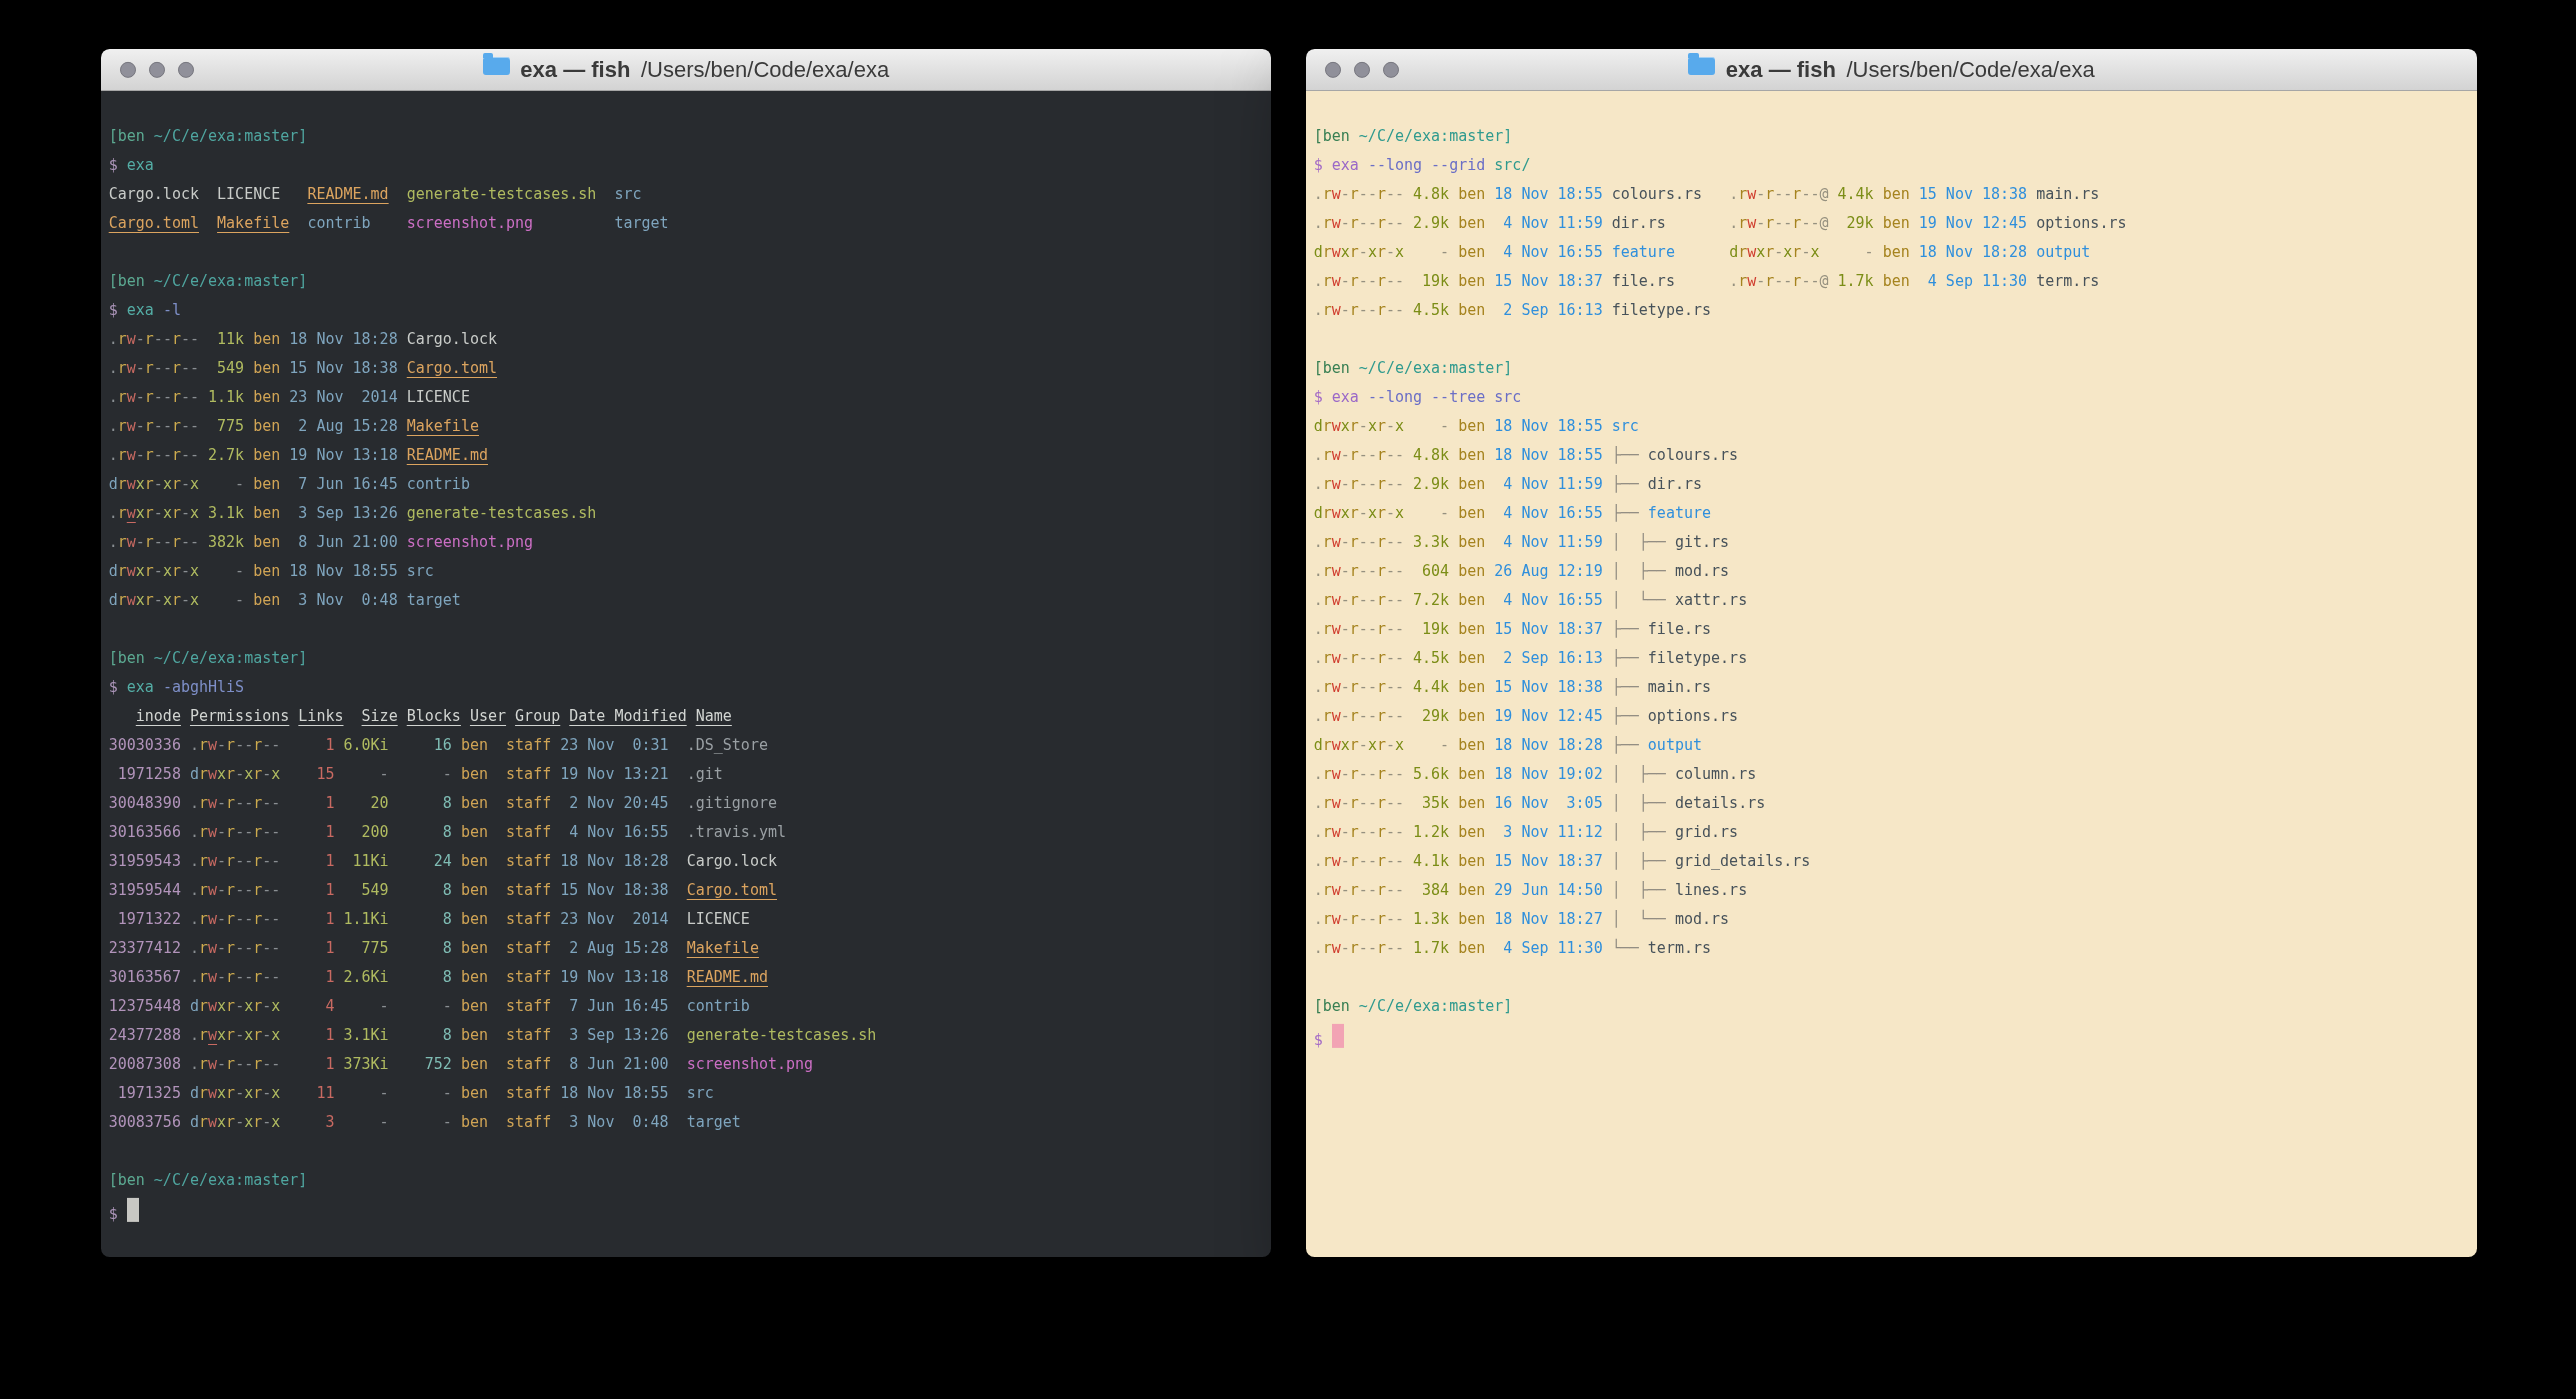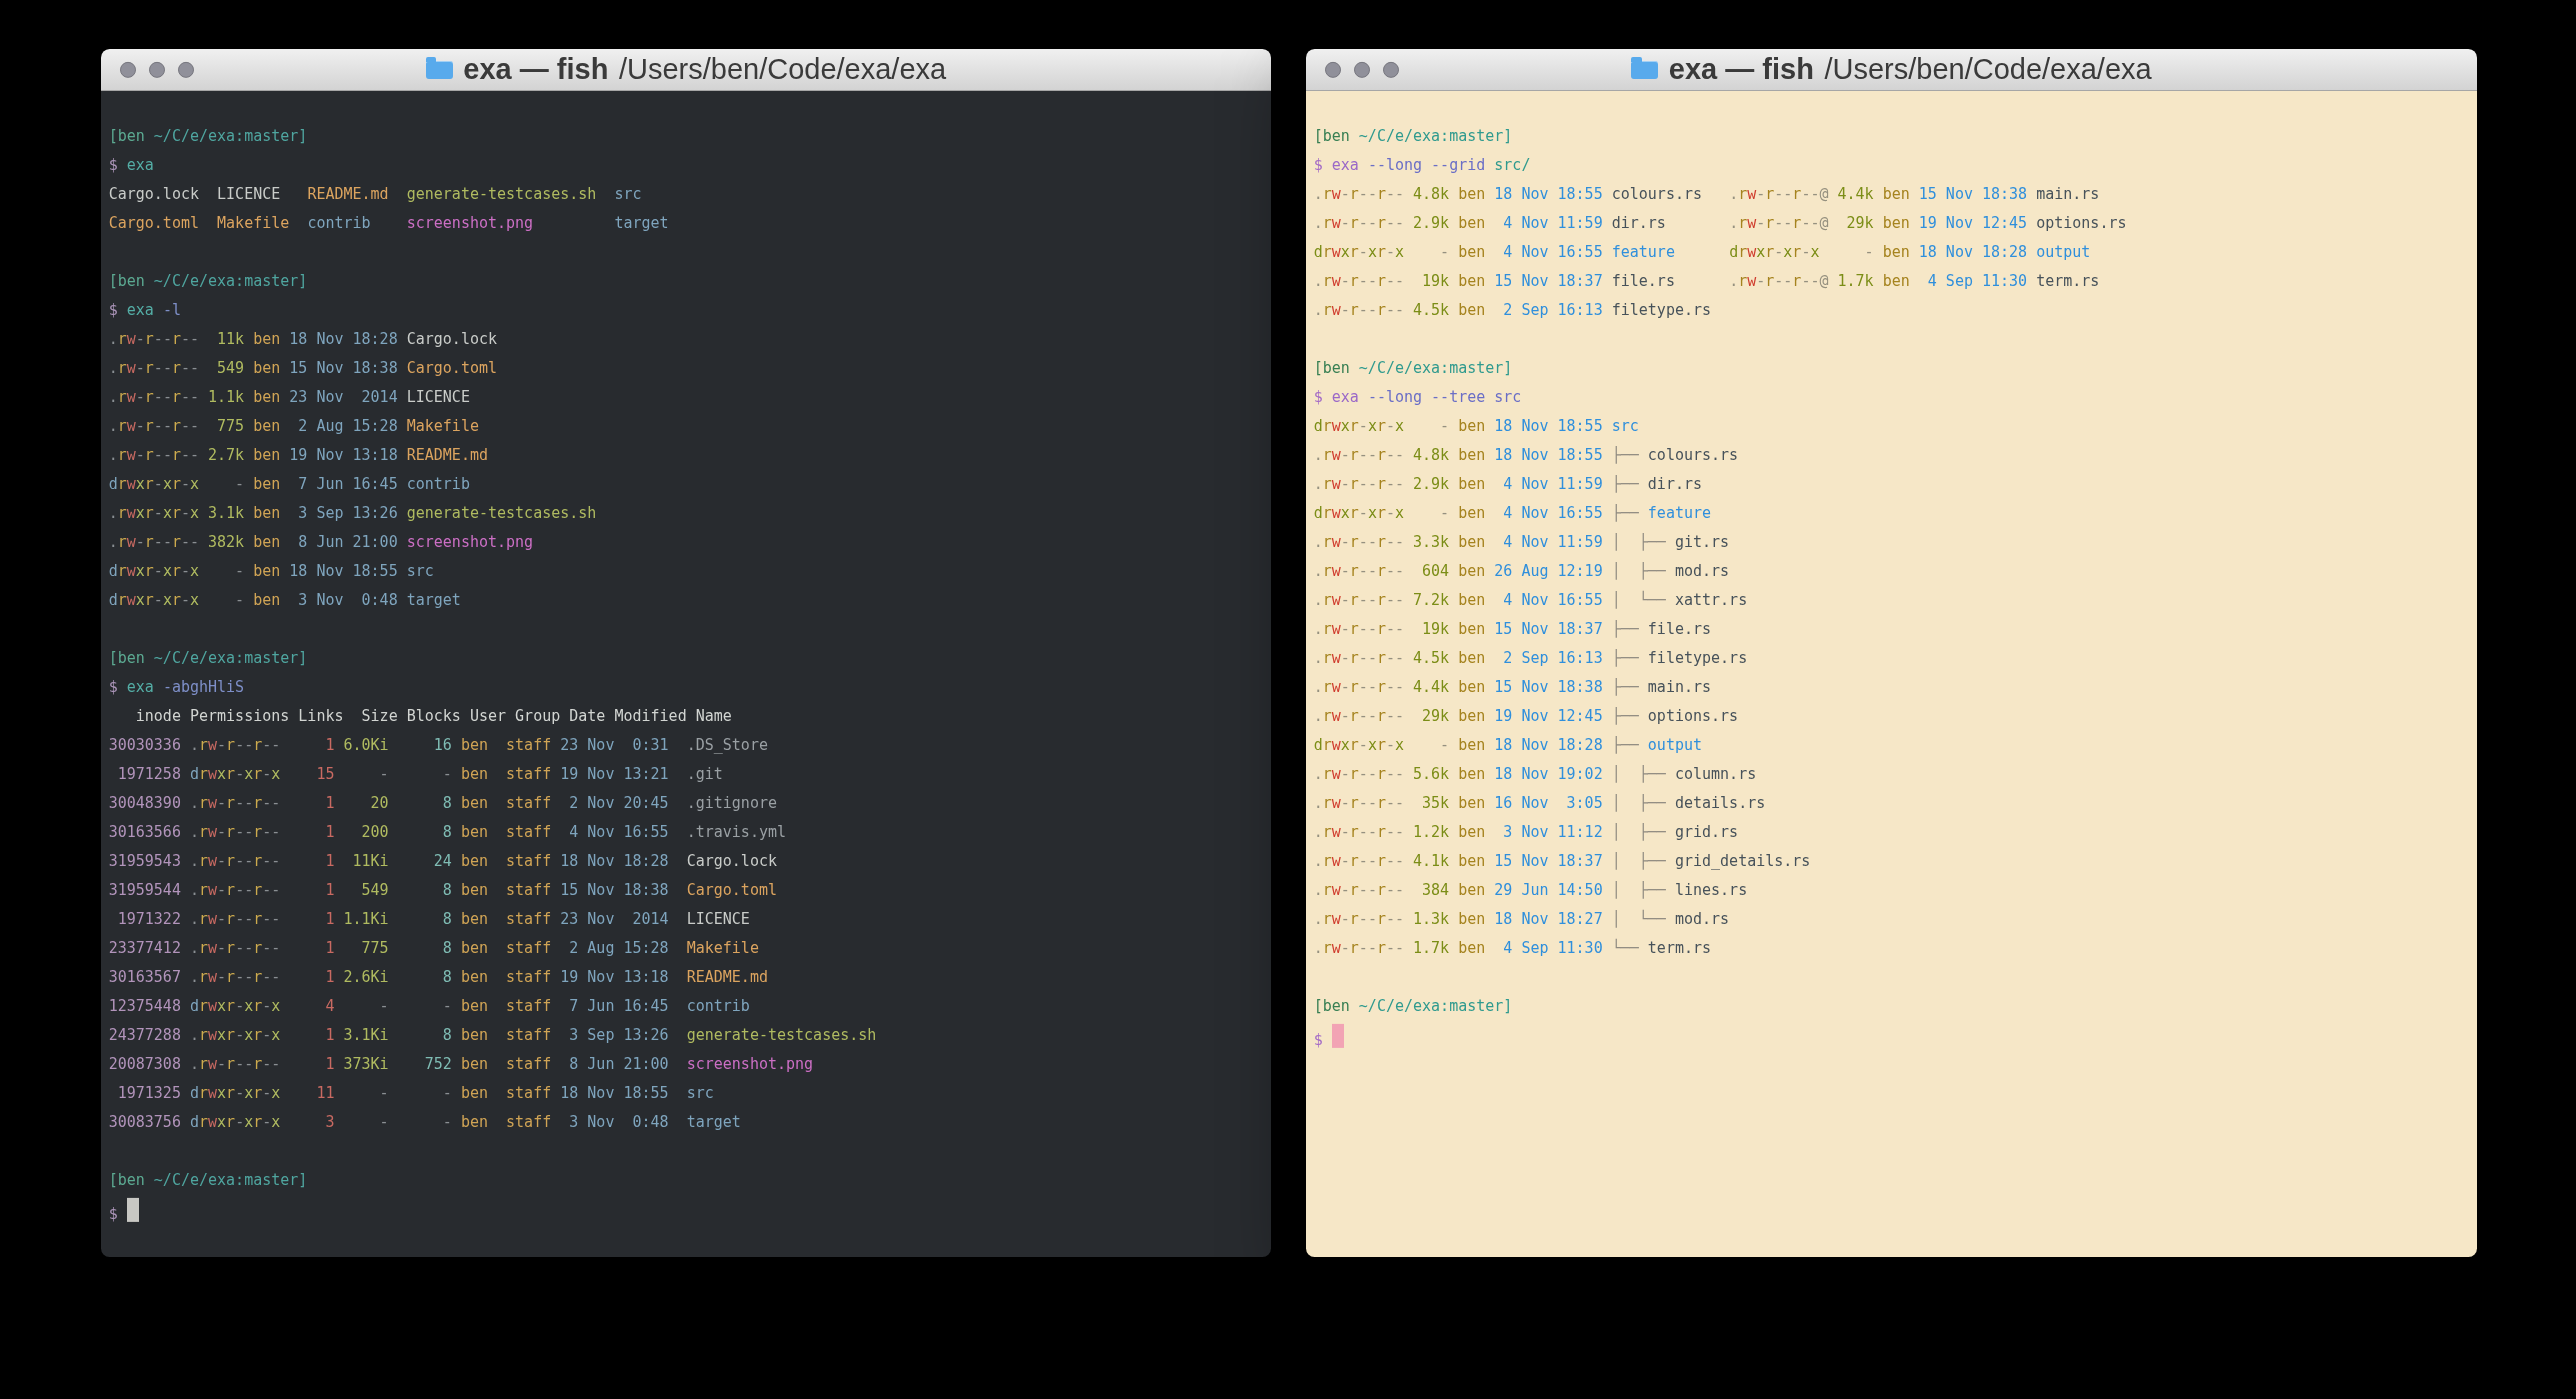--- a/index.html
+++ b/index.html
@@ -22,42 +22,42 @@
     background:linear-gradient(#f0f0f0,#d3d3d3);
     border-bottom:1px solid #a6a6a6;
     position:relative;
     display:flex;align-items:center;justify-content:center;
     box-sizing:border-box;
   }
   .lights{position:absolute;left:19px;top:50%;transform:translateY(-50%);display:flex;gap:12.5px;}
   .light{width:16.3px;height:16.3px;border-radius:50%;background:#90909a;border:1px solid #76767e;box-sizing:border-box;}
   .title{
     font-family:"Liberation Sans",sans-serif;
-    font-size:29px;color:#3a3a3a;
-    display:flex;align-items:center;gap:10.5px;white-space:pre;
+    font-size:22px;color:#3a3a3a;
+    display:flex;gap:10.5px;white-space:pre;
   }
   .title .app{font-weight:bold;}
   .folder{
     width:27px;height:18px;background:#58aaec;border-radius:1.9px 2.9px 2.9px 2.9px;
     position:relative;display:inline-block;flex:0 0 auto;
     box-shadow:inset 0 1px 0 rgba(255,255,255,.45);
   }
   .folder::before{
     content:"";position:absolute;top:-3.8px;left:0;width:10.5px;height:4.8px;
     background:#58aaec;border-radius:1.9px 1.9px 0 0;
   }
   .term{
     height:calc(100% - 42px);
     box-sizing:border-box;
     padding:31px 7.7px 0 7.7px;
     font-size:15px;line-height:29px;
     white-space:pre;
   }
   .line{height:29px;}
-  .u{text-underline-offset:3.8px;}
+  .u{text-decoration:underline;text-underline-offset:3.8px;}
   .cursor{display:inline-block;width:12.5px;height:24px;transform:translateY(2.9px);}
 </style>
 </head>
 <body>
 
 <div class="window" id="win-dark">
   <div class="titlebar">
     <div class="lights">
       <span class="light"></span>
       <span class="light"></span>

